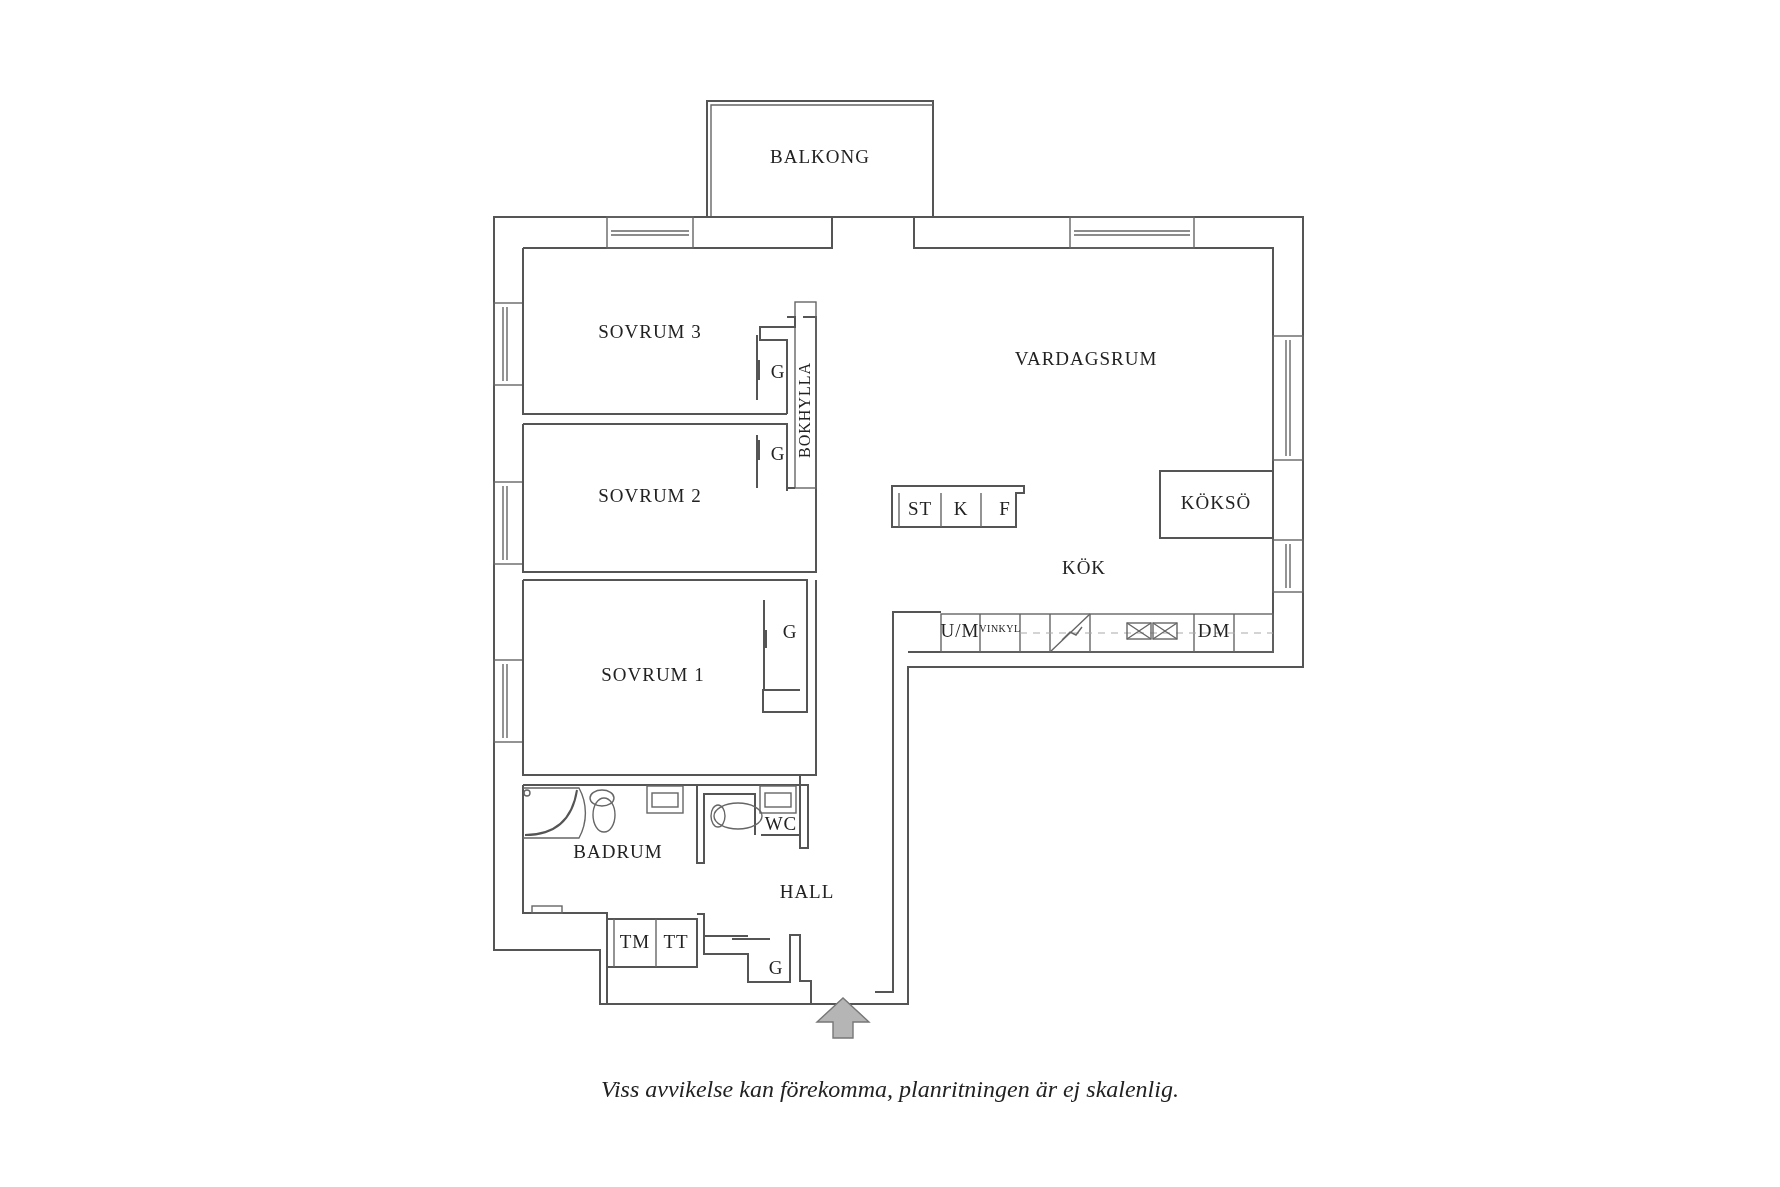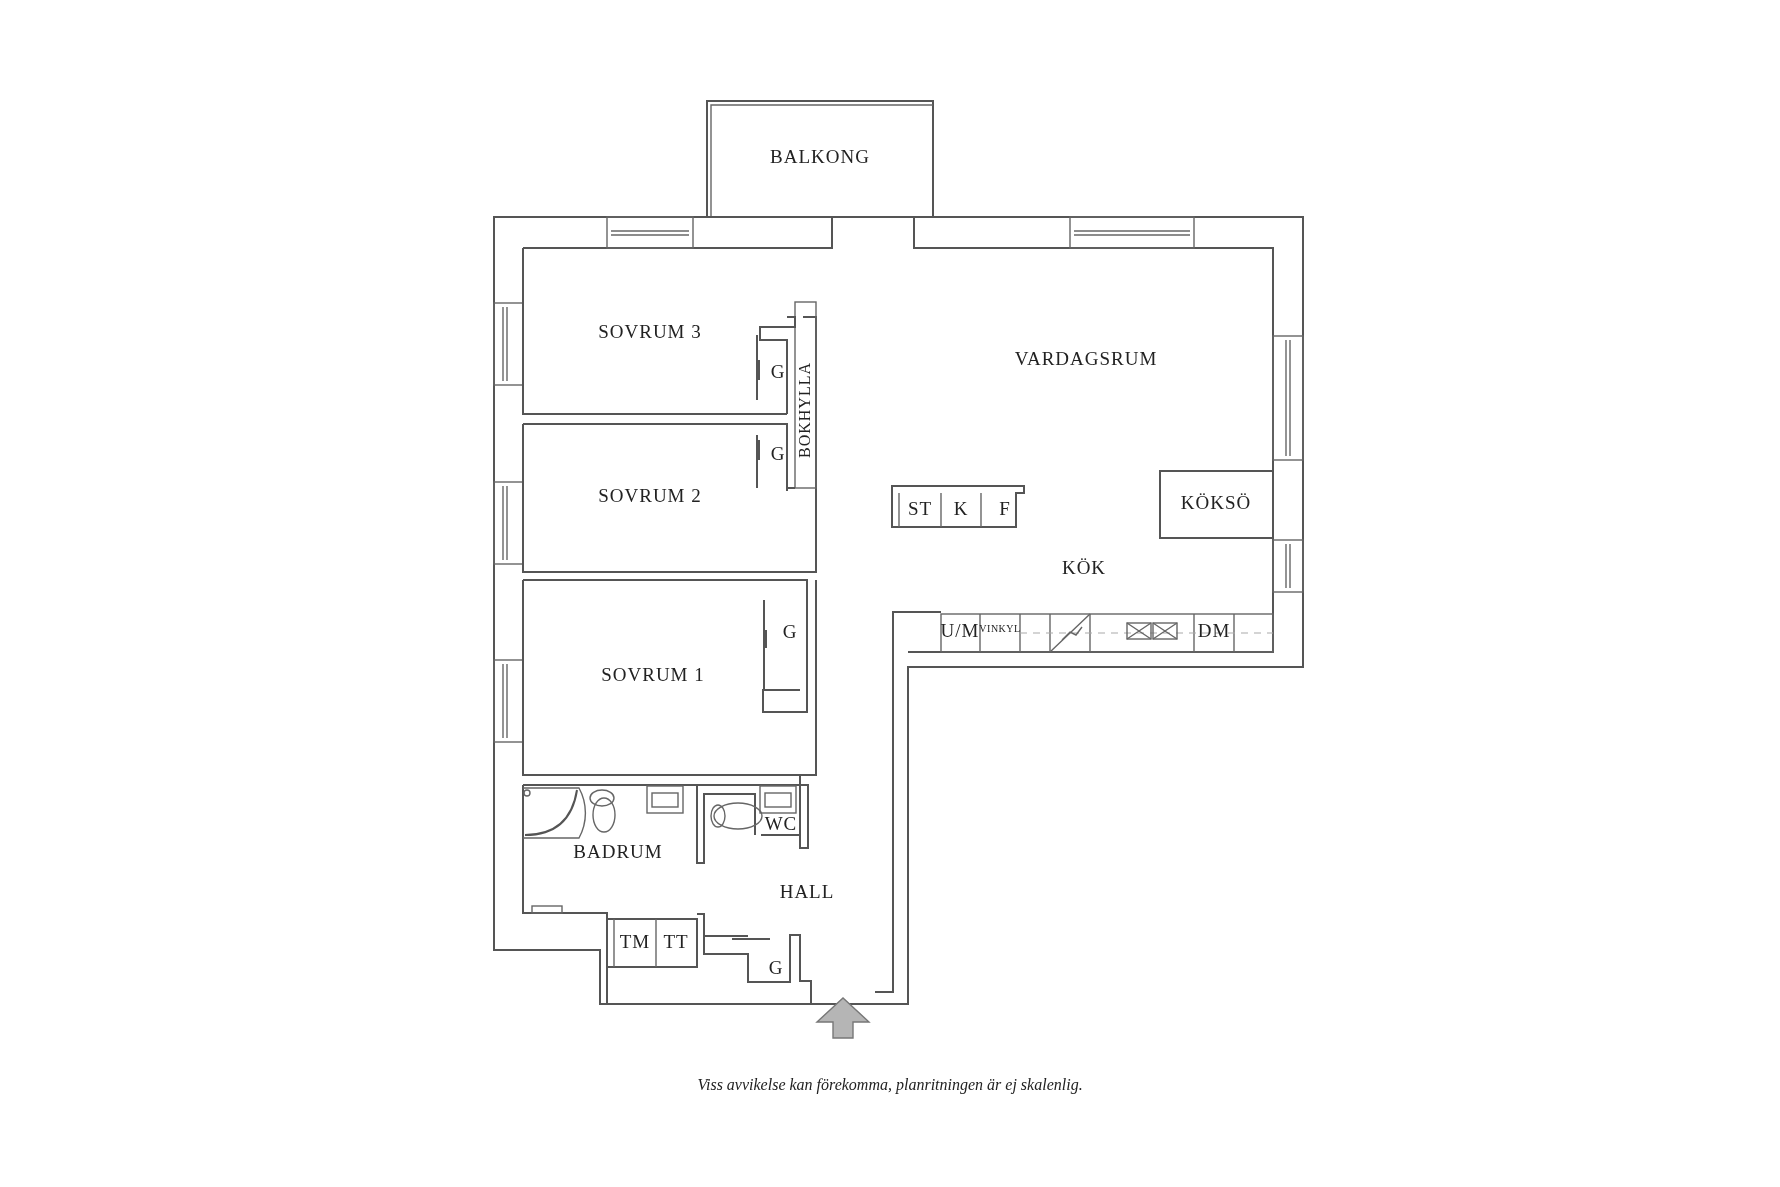--- a/index.html
+++ b/index.html
@@ -3,21 +3,21 @@
 <meta charset="utf-8">
 <style>
   html,body{margin:0;padding:0;background:#ffffff;}
   body{width:1780px;height:1187px;position:relative;overflow:hidden;font-family:"DejaVu Serif","Liberation Serif",serif;}
   svg{position:absolute;left:0;top:0;}
   .wall{fill:none;stroke:#555;stroke-width:2;}
   .thin{fill:none;stroke:#666;stroke-width:1.4;}
   .lbl{font-family:"Liberation Serif","DejaVu Serif",serif;fill:#222;font-size:19px;letter-spacing:1px;text-anchor:middle;dominant-baseline:middle;}
   .small{font-size:10px;letter-spacing:0.5px;}
   .dash{stroke:#aaa;stroke-width:1.2;stroke-dasharray:7 6;fill:none;}
-  #footer{position:absolute;left:0;width:1780px;top:1076px;text-align:center;font-family:"Liberation Serif","DejaVu Serif",serif;font-style:italic;font-size:16px;color:#222;}
+  #footer{position:absolute;left:0;width:1780px;top:1076px;text-align:center;font-family:"Liberation Serif","DejaVu Serif",serif;font-style:italic;font-size:24px;color:#222;}
 </style>
 </head>
 <body>
 
 <svg width="1780" height="1187" viewBox="0 0 1780 1187">
 
   <g>
     <path class="wall" d="M707 217 V101 H933 V217"></path>
     <path class="thin" d="M711 217 V105 H933"></path>
   </g>

